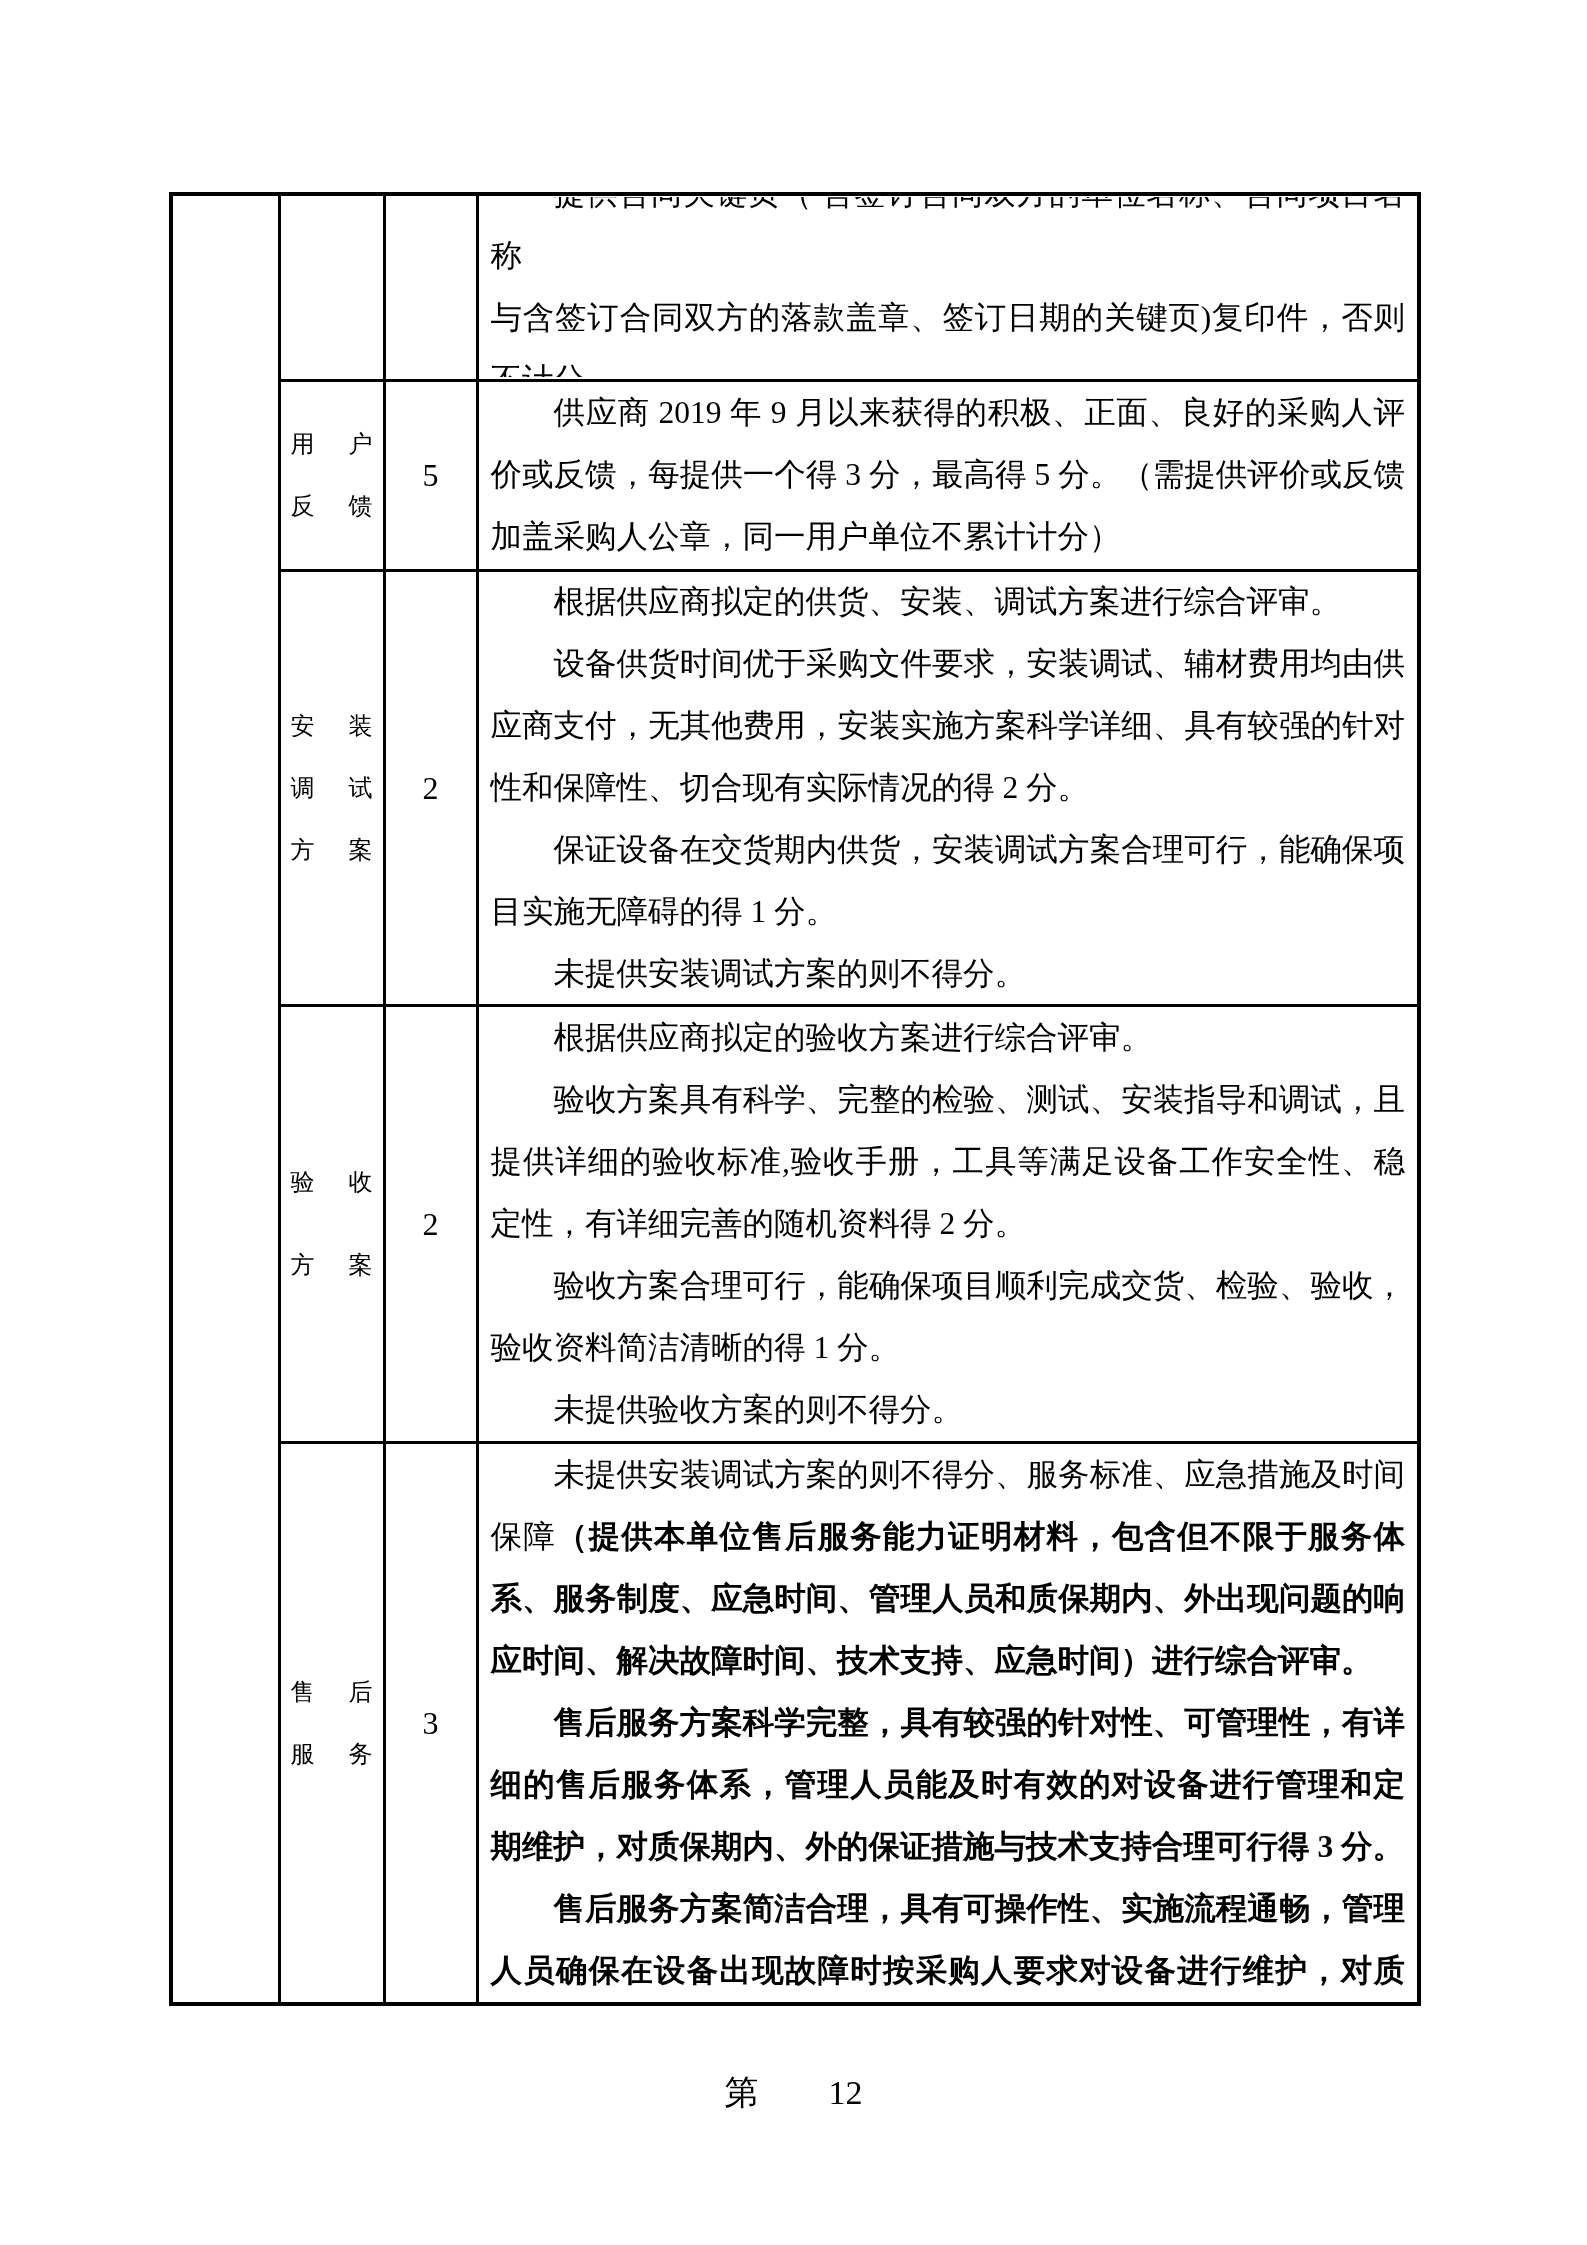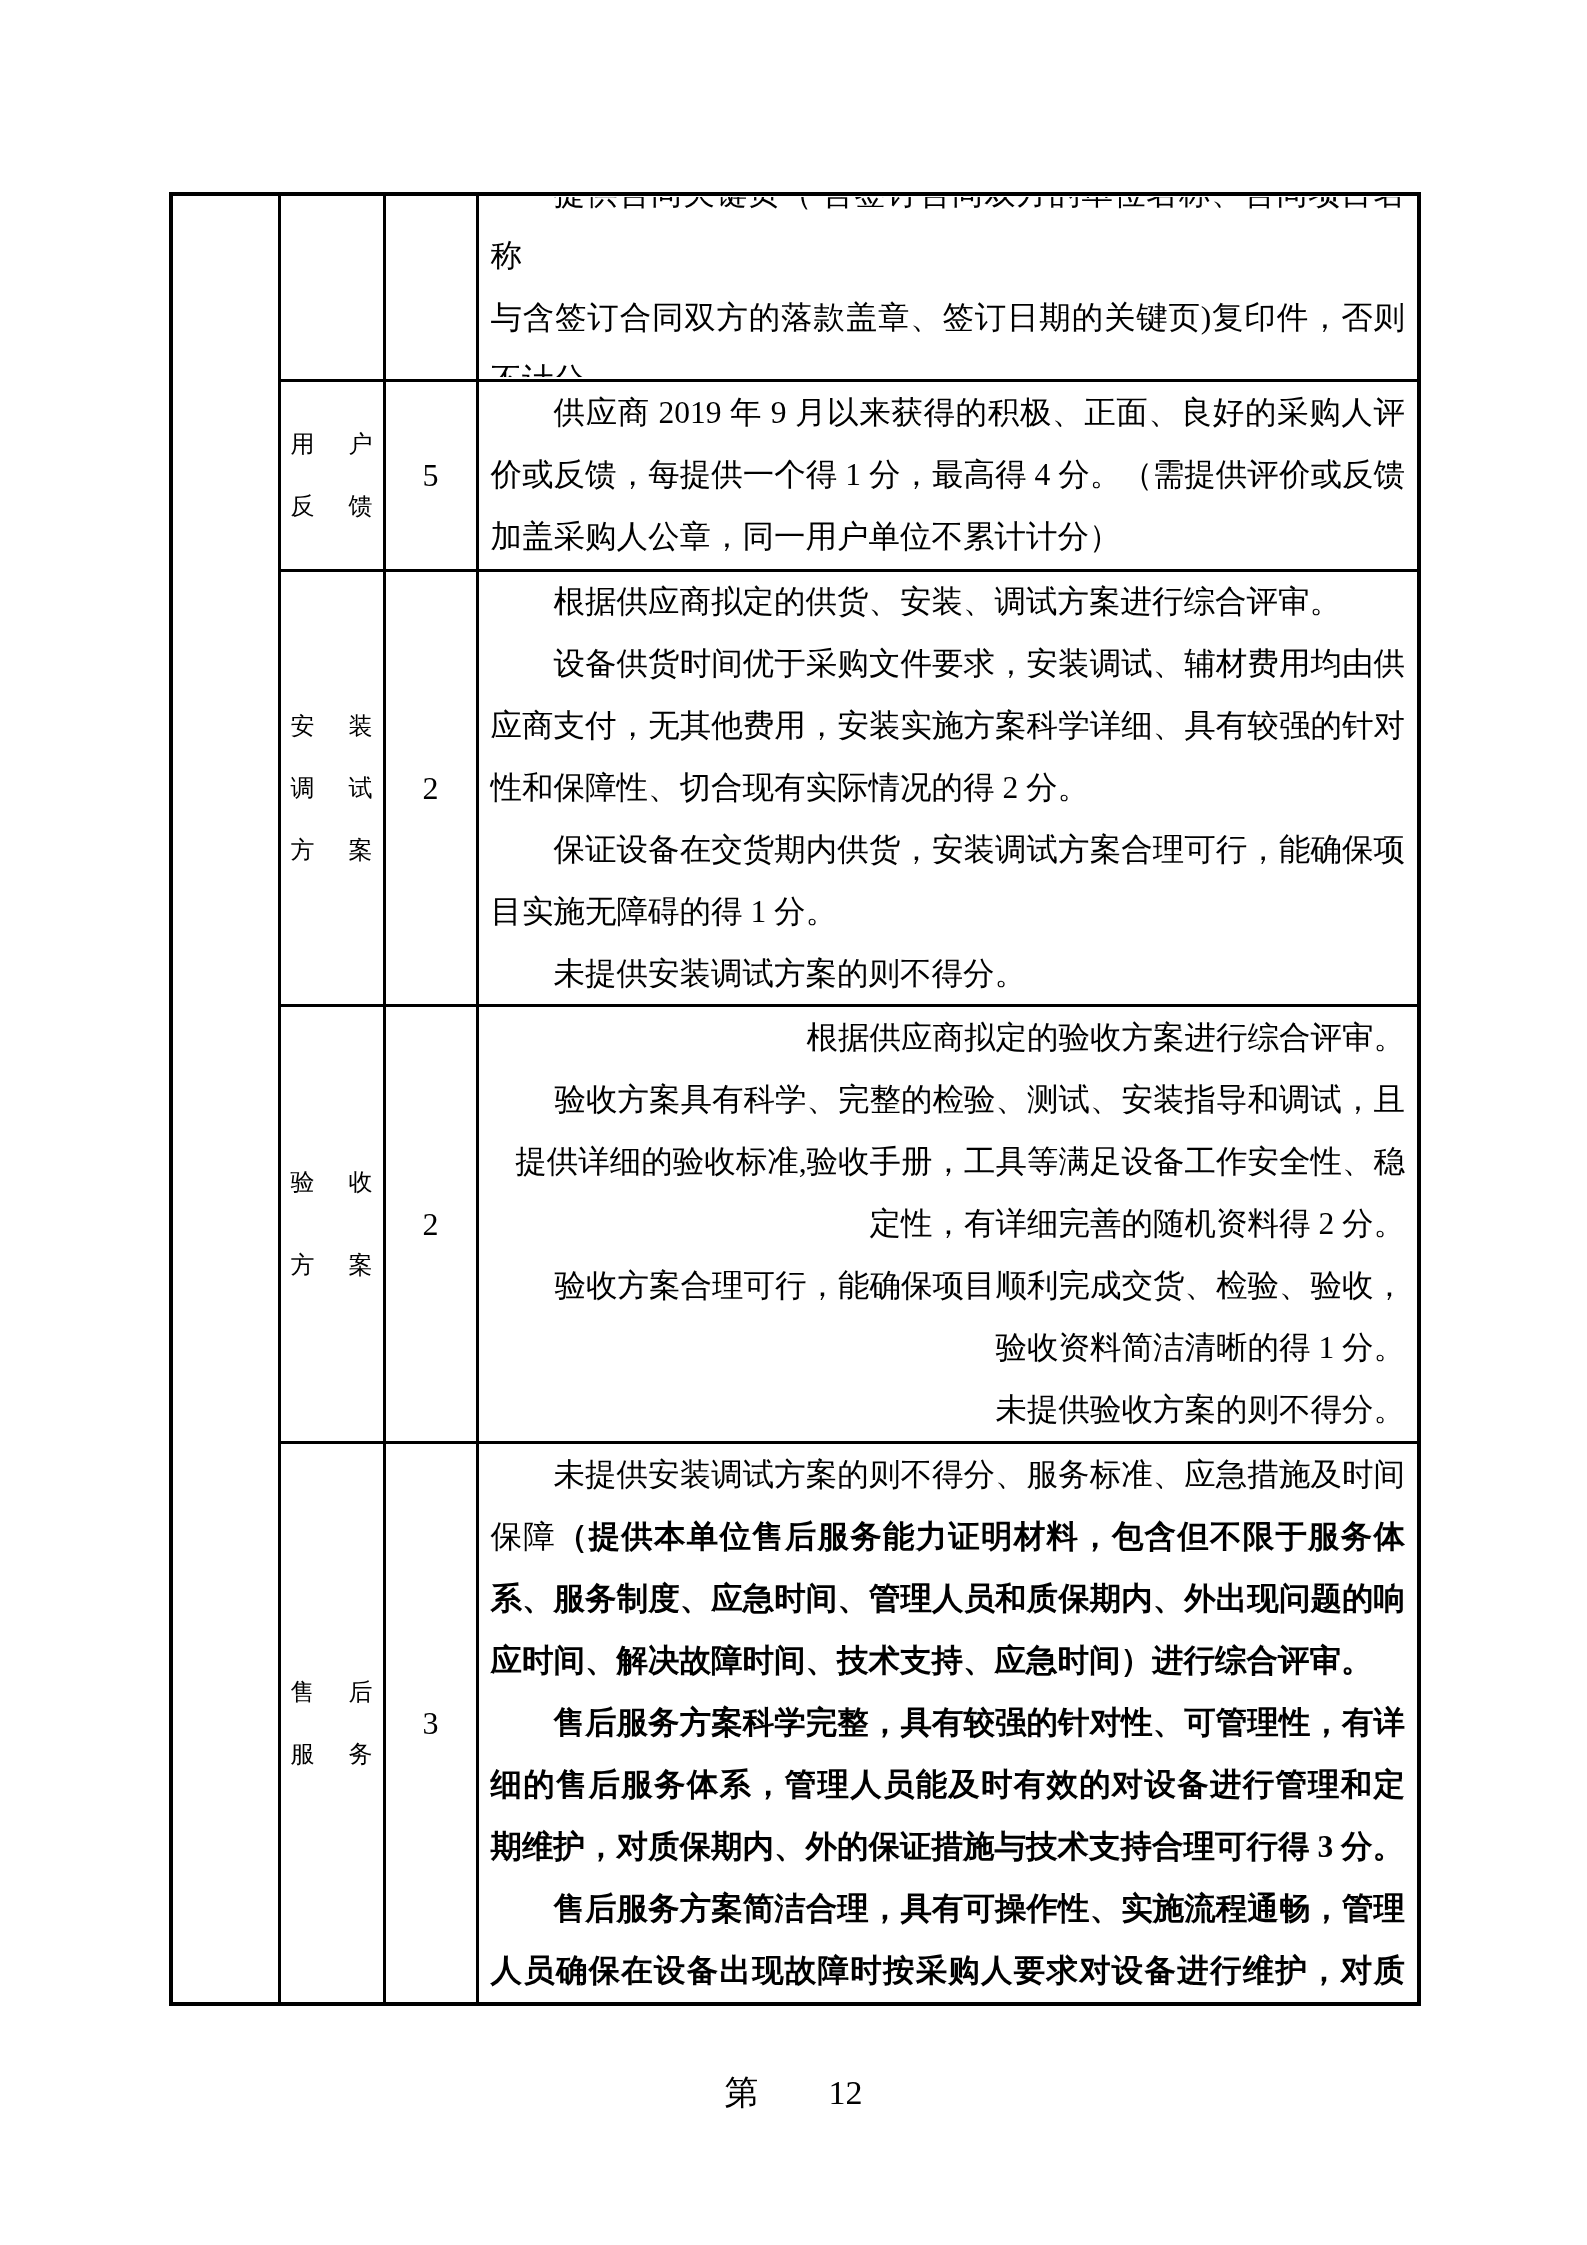--- a/index.html
+++ b/index.html
@@ -95,21 +95,21 @@
             </div>
           </td>
           <td>
             <div class="cell" style="height: 184px;">
               <div class="score-text">5</div>
             </div>
           </td>
           <td class="desc">
             <div class="cell" style="height: 184px; justify-content: center;">
               <div class="line pfirst"><span class="seg">供应商 2019 年 9 月以来获得的积极、正面、良好的采购人评</span></div>
-              <div class="line"><span class="seg">价或反馈，每提供一个得 1 分，最高得 4 分。（需提供评价或反馈</span></div>
+              <div class="line"><span class="seg">价或反馈，每提供一个得 3 分，最高得 5 分。（需提供评价或反馈</span></div>
               <div class="line plast"><span class="seg">加盖采购人公章，同一用户单位不累计计分）</span></div>
             </div>
           </td>
         </tr>
         <tr class="r2">
           <td>
             <div class="cell" style="height: 428px;">
               <div class="item-line">安装</div>
               <div class="item-line">调试</div>
               <div class="item-line">方案</div>
@@ -138,21 +138,21 @@
               <div class="item-line">验收</div>
               <div class="item-line">方案</div>
             </div>
           </td>
           <td>
             <div class="cell" style="height: 430px;">
               <div class="score-text">2</div>
             </div>
           </td>
           <td class="desc">
-            <div class="cell" style="height: 430px; align-items: flex-end;">
+            <div class="cell" style="height: 430px;">
               <div class="line pfirst plast"><span class="seg">根据供应商拟定的验收方案进行综合评审。</span></div>
               <div class="line pfirst"><span class="seg">验收方案具有科学、完整的检验、测试、安装指导和调试，且</span></div>
               <div class="line"><span class="seg">提供详细的验收标准,验收手册，工具等满足设备工作安全性、稳</span></div>
               <div class="line plast"><span class="seg">定性，有详细完善的随机资料得 2 分。</span></div>
               <div class="line pfirst"><span class="seg">验收方案合理可行，能确保项目顺利完成交货、检验、验收，</span></div>
               <div class="line plast"><span class="seg">验收资料简洁清晰的得 1 分。</span></div>
               <div class="line pfirst plast"><span class="seg">未提供验收方案的则不得分。</span></div>
             </div>
           </td>
         </tr>

